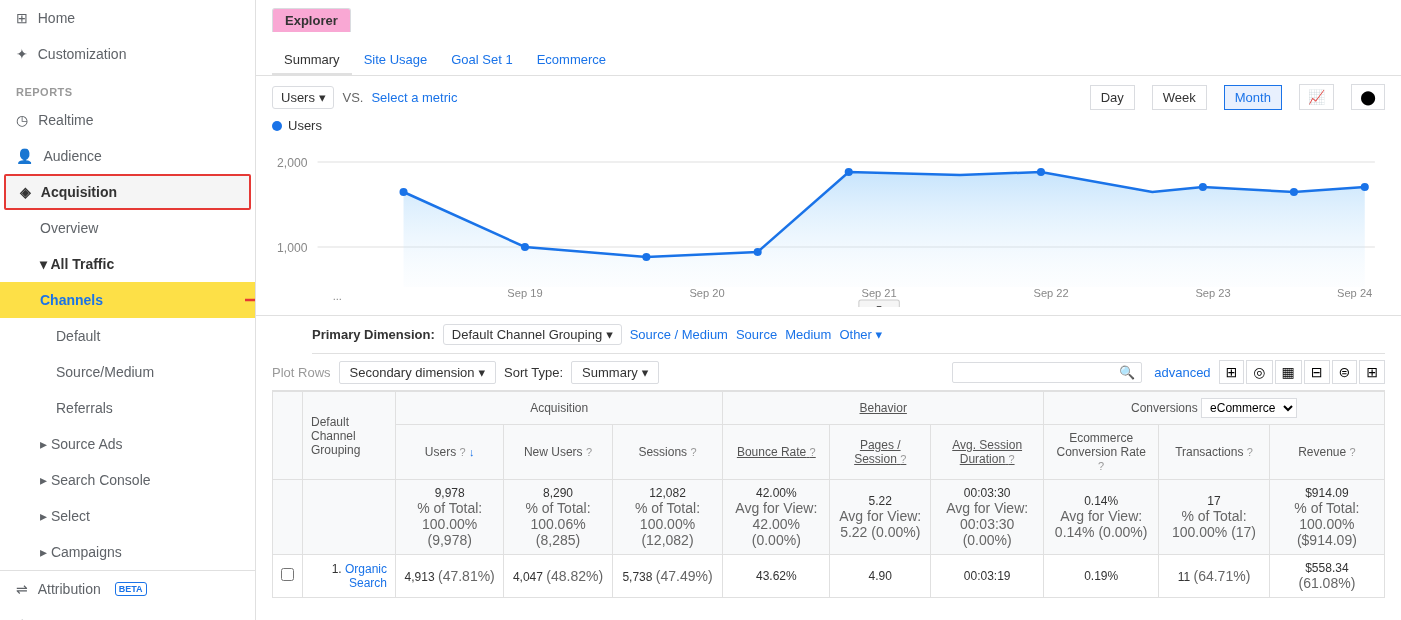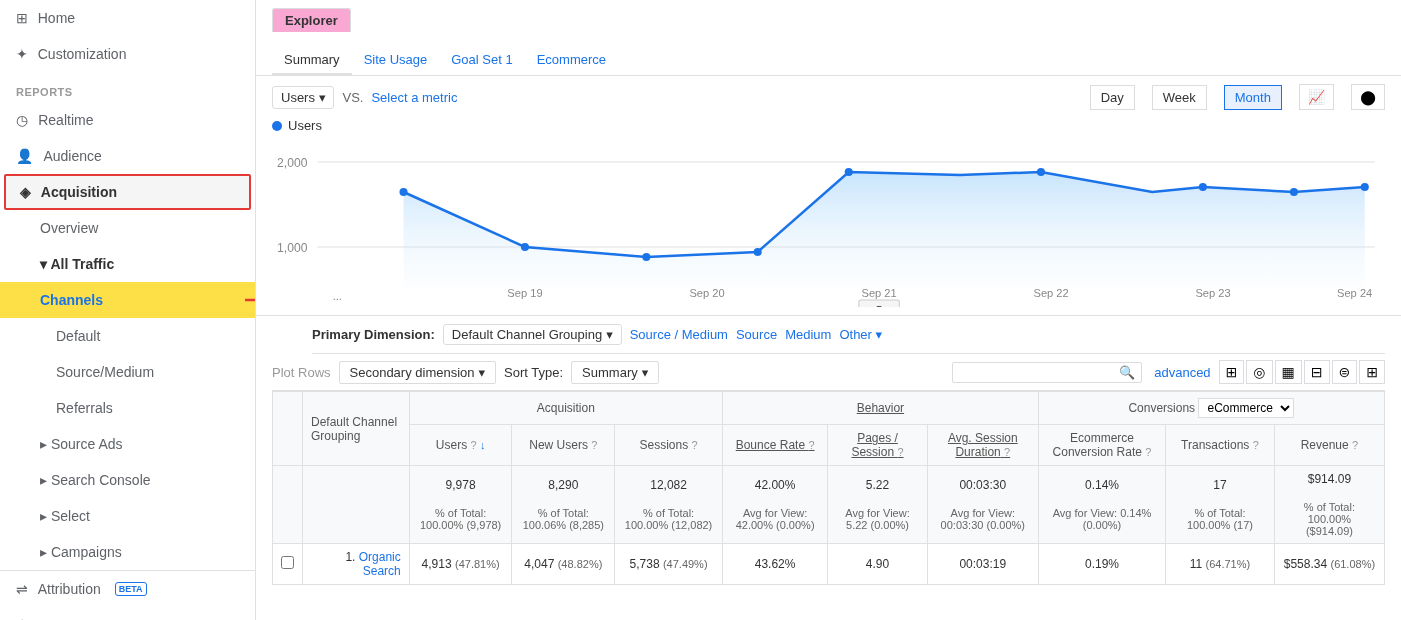--- a/index.html
+++ b/index.html
@@ -280,21 +280,21 @@
     }
     .data-table td.left { text-align: right; }
     .conv-select {
       font-size: 12px;
       border: 1px solid #dadce0;
       padding: 1px 4px;
       cursor: pointer;
       background: #fff;
     }
     .link-cell { color: #1a73e8; cursor: pointer; }
-    .sub-text { font-size: 11px; color: #666; margin-top: 15px; }
+    .sub-text { font-size: 14px; color: #666; }
     .checkbox-cell { width: 28px; text-align: center; }
     .help-icon { color: #999; font-size: 11px; cursor: pointer; }
     .sort-arrow { color: #1a73e8; font-size: 11px; }
 
     .acq-section { background: #e8f0fe22; }
     .beh-section { background: #e6f4ea22; text-decoration: underline; }
     .conv-section { background: #fce8e622; }
   </style>
 </head>
 <body>

